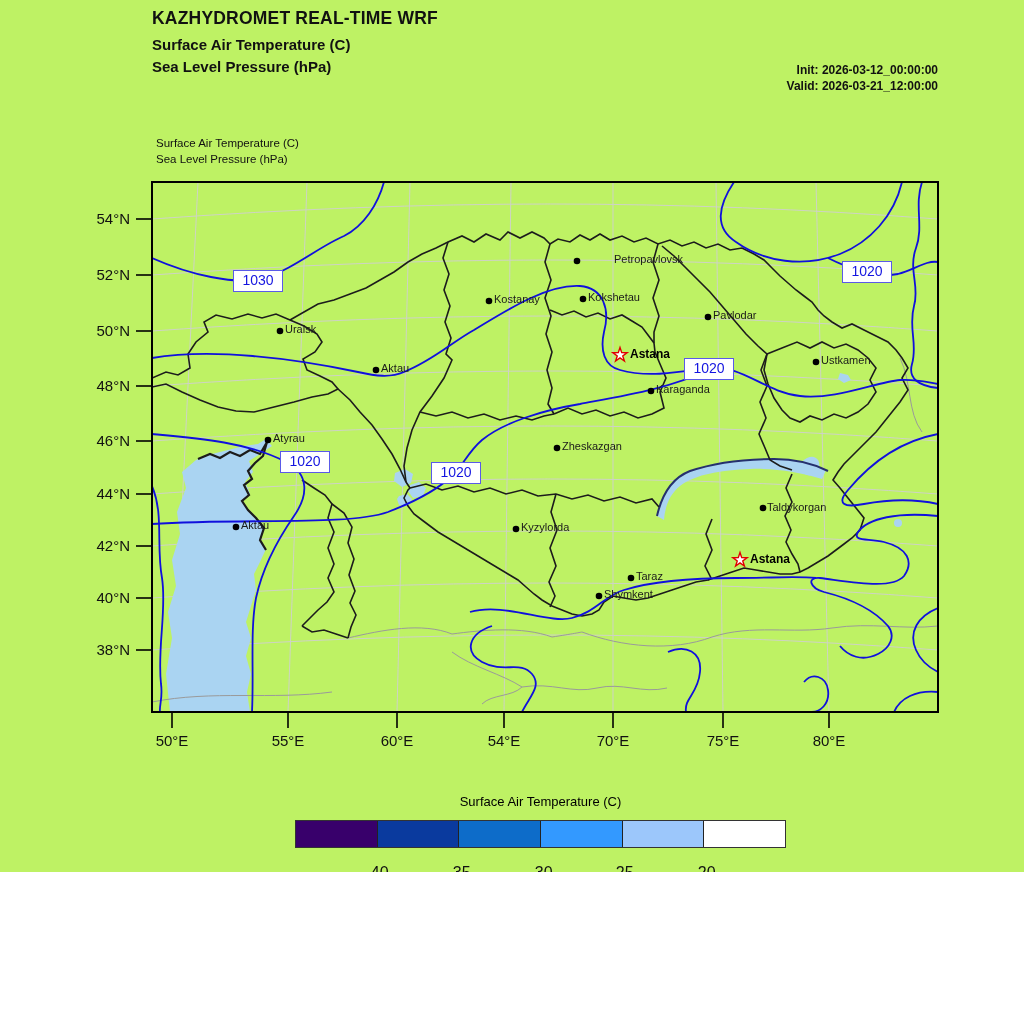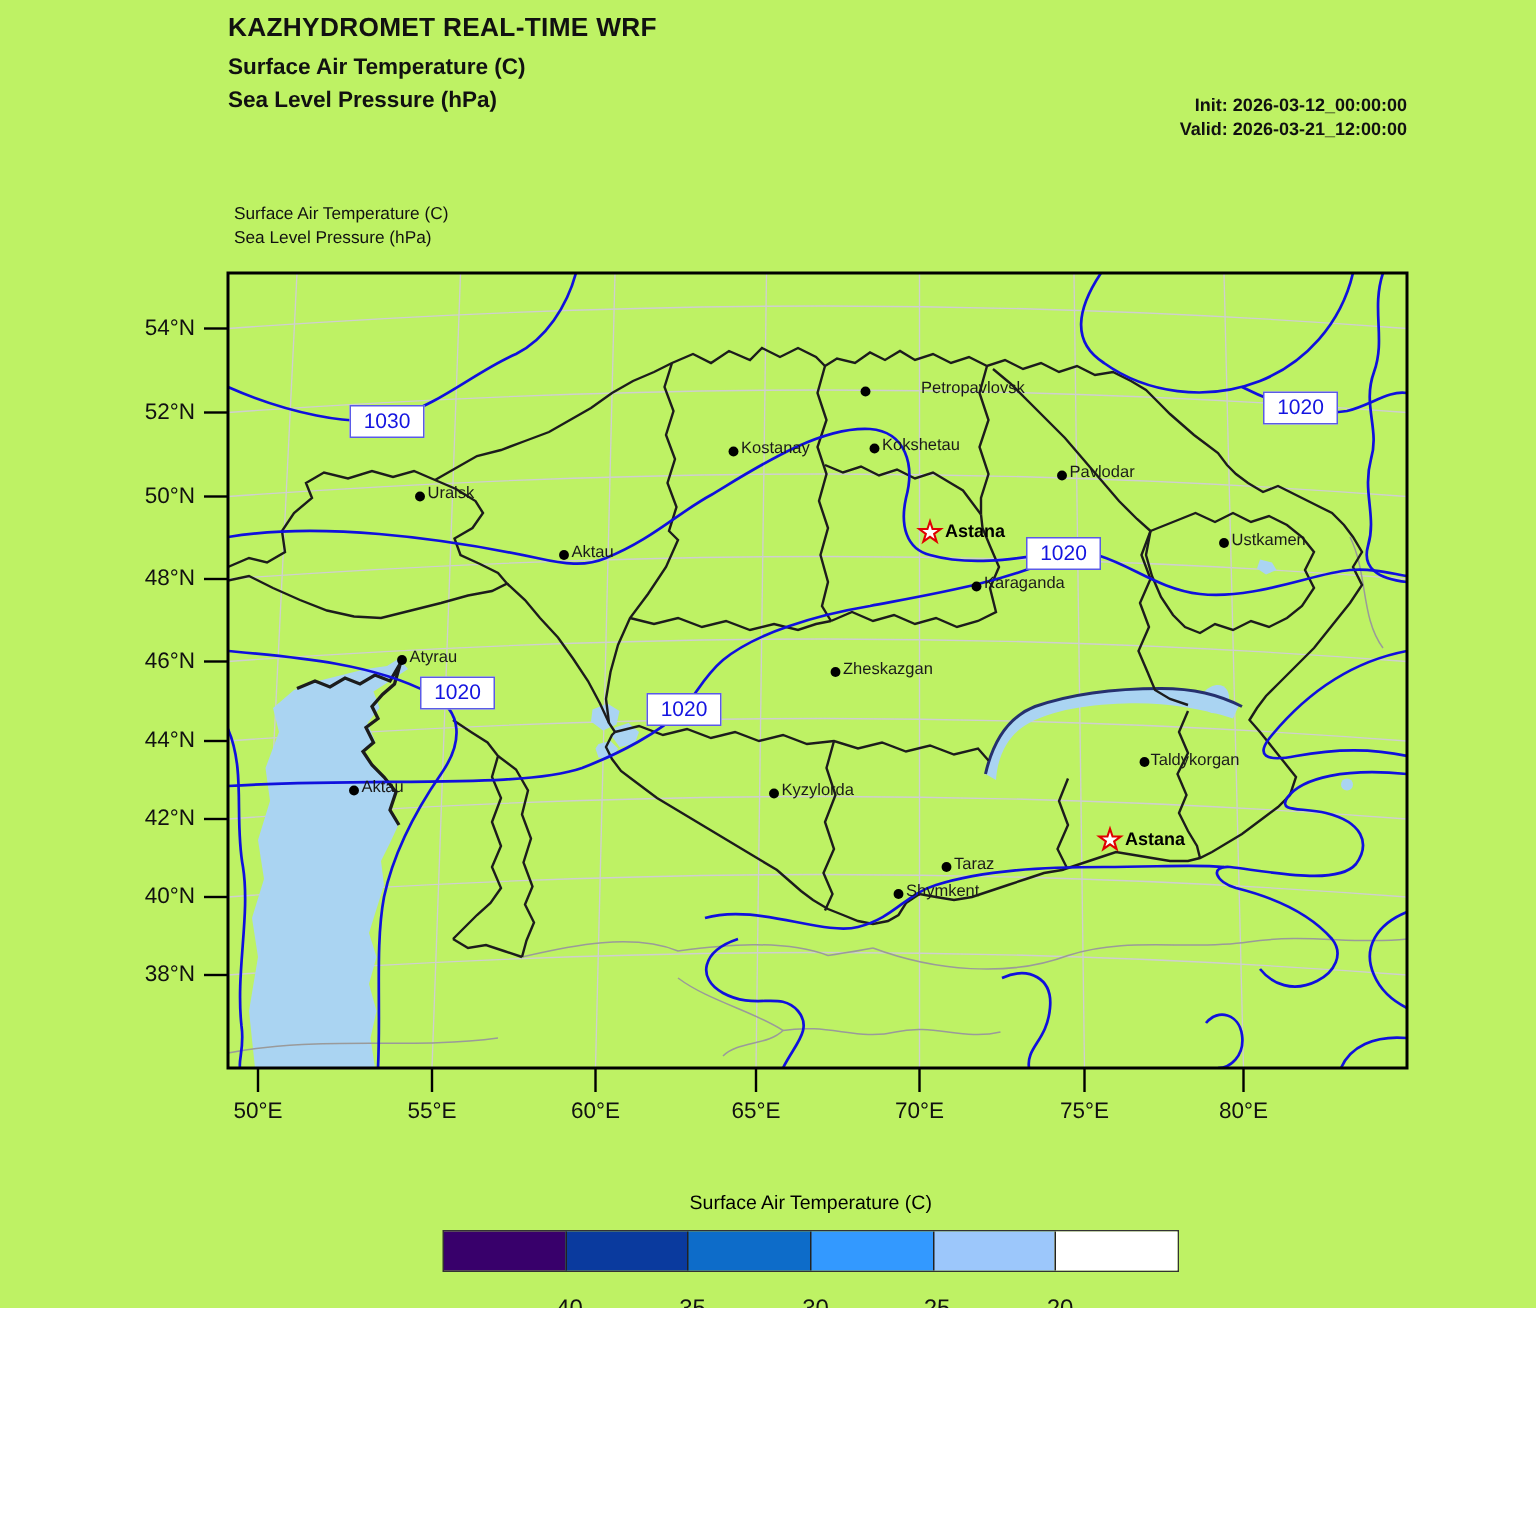--- a/index.html
+++ b/index.html
@@ -185,21 +185,21 @@
   <div class="abs latlab" style="left:74px;top:377px;">48°N</div>
   <div class="abs latlab" style="left:74px;top:432px;">46°N</div>
   <div class="abs latlab" style="left:74px;top:485px;text-align:right;">44°N</div>
   <div class="abs latlab" style="left:74px;top:537px;">42°N</div>
   <div class="abs latlab" style="left:74px;top:589px;">40°N</div>
   <div class="abs latlab" style="left:74px;top:641px;">38°N</div>
 
   <div class="abs lonlab" style="left:146px;top:732px;">50°E</div>
   <div class="abs lonlab" style="left:262px;top:732px;">55°E</div>
   <div class="abs lonlab" style="left:371px;top:732px;">60°E</div>
-  <div class="abs lonlab" style="left:478px;top:732px;">65°E</div>
+  <div class="abs lonlab" style="left:478px;top:732px;">54°E</div>
   <div class="abs lonlab" style="left:587px;top:732px;">70°E</div>
   <div class="abs lonlab" style="left:697px;top:732px;">75°E</div>
   <div class="abs lonlab" style="left:803px;top:732px;text-align:center;">80°E</div>
 
   <div class="abs cbox" style="left:233px;top:270px;">1030</div>
   <div class="abs cbox" style="left:842px;top:261px;">1020</div>
   <div class="abs cbox" style="left:684px;top:358px;">1020</div>
   <div class="abs cbox" style="left:280px;top:451px;">1020</div>
   <div class="abs cbox" style="left:431px;top:462px;">1020</div>
 

